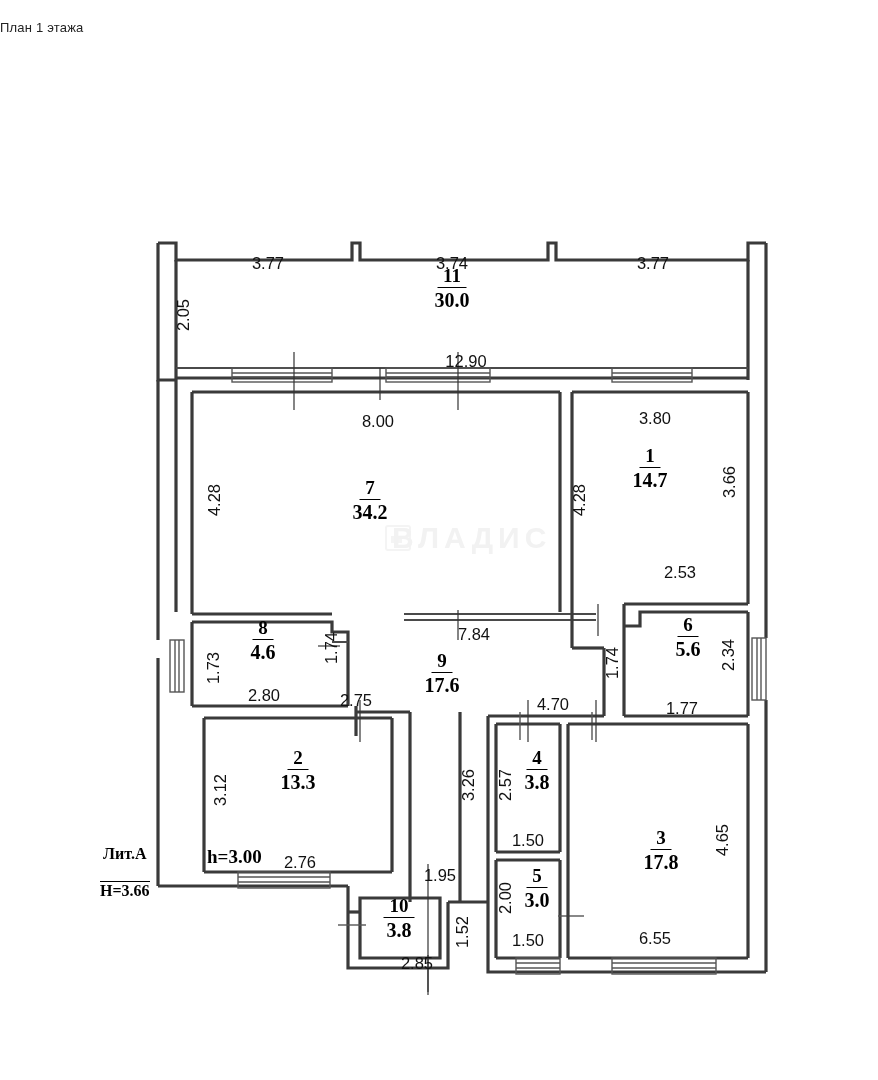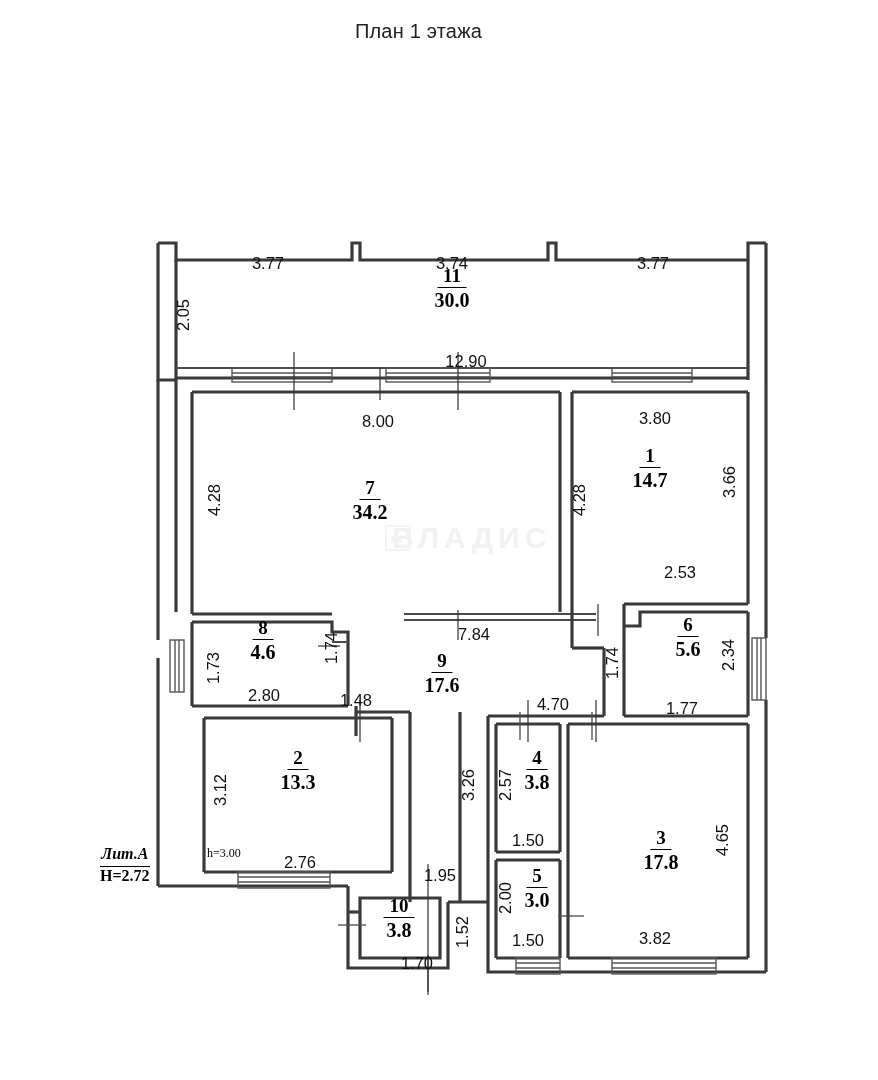--- a/index.html
+++ b/index.html
@@ -9,22 +9,22 @@
   body {
     width: 878px; height: 1080px;
     position: relative;
     overflow: hidden;
     font-family: "Liberation Sans", sans-serif;
     color: #1a1a1a;
   }
   #plan-title {
     position: absolute;
     top: 20px; left: 0; width: 837px;
-    text-align: center;
-    font-size: 20px;
+    text-align: left;
+    font-size: 13px;
     font-family: "Liberation Sans", sans-serif;
     color: #222;
     letter-spacing: 0.2px;
   }
   #plan-canvas {
     position: absolute;
     top: 0; left: 0;
     width: 878px; height: 1080px;
   }
   .lit-block {
@@ -32,30 +32,29 @@
     left: 100px; top: 846px;
     font-family: "Liberation Serif", serif;
     font-weight: bold;
     font-size: 16px;
     color: #000;
     text-align: center;
     line-height: 1.05;
   }
   .lit-block .lit-top {
     border-bottom: 1.6px solid #000;
-    padding-bottom: 3px;
-    font-style: italic;
+    padding-bottom: 18px;
   }
   .lit-block .lit-bot { padding-top: 1px; }
   .h-label {
     position: absolute;
     left: 207px; top: 846px;
     font-family: "Liberation Serif", serif;
-    font-weight: normal;
-    font-size: 12px;
+    font-weight: bold;
+    font-size: 19px;
     color: #000;
   }
   .watermark {
     position: absolute;
     left: 392px; top: 521px;
     font-family: "Liberation Sans", sans-serif;
     font-size: 30px;
     font-weight: bold;
     letter-spacing: 5px;
     color: #f2f2f2;
@@ -284,38 +283,38 @@
     <div style="position: absolute; white-space: nowrap; color: rgb(17, 17, 17); font-family: &quot;Liberation Sans&quot;, sans-serif; font-size: 16.5px; left: 214px; top: 500px; transform: translate(-50%, -50%) rotate(-90deg);">4.28</div>
     <div style="position: absolute; white-space: nowrap; color: rgb(17, 17, 17); font-family: &quot;Liberation Sans&quot;, sans-serif; font-size: 16.5px; left: 579px; top: 500px; transform: translate(-50%, -50%) rotate(-90deg);">4.28</div>
     <div style="position: absolute; white-space: nowrap; color: rgb(17, 17, 17); font-family: &quot;Liberation Sans&quot;, sans-serif; font-size: 16.5px; left: 729px; top: 482px; transform: translate(-50%, -50%) rotate(-90deg);">3.66</div>
     <div style="position: absolute; white-space: nowrap; color: rgb(17, 17, 17); font-family: &quot;Liberation Sans&quot;, sans-serif; font-size: 16.5px; left: 680px; top: 572px; transform: translate(-50%, -50%) rotate(0deg);">2.53</div>
     <div style="position: absolute; white-space: nowrap; color: rgb(17, 17, 17); font-family: &quot;Liberation Sans&quot;, sans-serif; font-size: 16.5px; left: 474px; top: 634px; transform: translate(-50%, -50%) rotate(0deg);">7.84</div>
     <div style="position: absolute; white-space: nowrap; color: rgb(17, 17, 17); font-family: &quot;Liberation Sans&quot;, sans-serif; font-size: 16.5px; left: 213px; top: 668px; transform: translate(-50%, -50%) rotate(-90deg);">1.73</div>
     <div style="position: absolute; white-space: nowrap; color: rgb(17, 17, 17); font-family: &quot;Liberation Sans&quot;, sans-serif; font-size: 16.5px; left: 331px; top: 648px; transform: translate(-50%, -50%) rotate(-90deg);">1.74</div>
     <div style="position: absolute; white-space: nowrap; color: rgb(17, 17, 17); font-family: &quot;Liberation Sans&quot;, sans-serif; font-size: 16.5px; left: 612px; top: 663px; transform: translate(-50%, -50%) rotate(-90deg);">1.74</div>
     <div style="position: absolute; white-space: nowrap; color: rgb(17, 17, 17); font-family: &quot;Liberation Sans&quot;, sans-serif; font-size: 16.5px; left: 728px; top: 655px; transform: translate(-50%, -50%) rotate(-90deg);">2.34</div>
     <div style="position: absolute; white-space: nowrap; color: rgb(17, 17, 17); font-family: &quot;Liberation Sans&quot;, sans-serif; font-size: 16.5px; left: 264px; top: 695px; transform: translate(-50%, -50%) rotate(0deg);">2.80</div>
-    <div style="position: absolute; white-space: nowrap; color: rgb(17, 17, 17); font-family: &quot;Liberation Sans&quot;, sans-serif; font-size: 16.5px; left: 356px; top: 700px; transform: translate(-50%, -50%) rotate(0deg);">1.48</div>
+    <div style="position: absolute; white-space: nowrap; color: rgb(17, 17, 17); font-family: &quot;Liberation Sans&quot;, sans-serif; font-size: 16.5px; left: 356px; top: 700px; transform: translate(-50%, -50%) rotate(0deg);">2.75</div>
     <div style="position: absolute; white-space: nowrap; color: rgb(17, 17, 17); font-family: &quot;Liberation Sans&quot;, sans-serif; font-size: 16.5px; left: 682px; top: 708px; transform: translate(-50%, -50%) rotate(0deg);">1.77</div>
     <div style="position: absolute; white-space: nowrap; color: rgb(17, 17, 17); font-family: &quot;Liberation Sans&quot;, sans-serif; font-size: 16.5px; left: 553px; top: 704px; transform: translate(-50%, -50%) rotate(0deg);">4.70</div>
     <div style="position: absolute; white-space: nowrap; color: rgb(17, 17, 17); font-family: &quot;Liberation Sans&quot;, sans-serif; font-size: 16.5px; left: 220px; top: 790px; transform: translate(-50%, -50%) rotate(-90deg);">3.12</div>
     <div style="position: absolute; white-space: nowrap; color: rgb(17, 17, 17); font-family: &quot;Liberation Sans&quot;, sans-serif; font-size: 16.5px; left: 468px; top: 785px; transform: translate(-50%, -50%) rotate(-90deg);">3.26</div>
     <div style="position: absolute; white-space: nowrap; color: rgb(17, 17, 17); font-family: &quot;Liberation Sans&quot;, sans-serif; font-size: 16.5px; left: 505px; top: 785px; transform: translate(-50%, -50%) rotate(-90deg);">2.57</div>
     <div style="position: absolute; white-space: nowrap; color: rgb(17, 17, 17); font-family: &quot;Liberation Sans&quot;, sans-serif; font-size: 16.5px; left: 300px; top: 862px; transform: translate(-50%, -50%) rotate(0deg);">2.76</div>
     <div style="position: absolute; white-space: nowrap; color: rgb(17, 17, 17); font-family: &quot;Liberation Sans&quot;, sans-serif; font-size: 16.5px; left: 528px; top: 840px; transform: translate(-50%, -50%) rotate(0deg);">1.50</div>
     <div style="position: absolute; white-space: nowrap; color: rgb(17, 17, 17); font-family: &quot;Liberation Sans&quot;, sans-serif; font-size: 16.5px; left: 722px; top: 840px; transform: translate(-50%, -50%) rotate(-90deg);">4.65</div>
     <div style="position: absolute; white-space: nowrap; color: rgb(17, 17, 17); font-family: &quot;Liberation Sans&quot;, sans-serif; font-size: 16.5px; left: 440px; top: 875px; transform: translate(-50%, -50%) rotate(0deg);">1.95</div>
     <div style="position: absolute; white-space: nowrap; color: rgb(17, 17, 17); font-family: &quot;Liberation Sans&quot;, sans-serif; font-size: 16.5px; left: 505px; top: 898px; transform: translate(-50%, -50%) rotate(-90deg);">2.00</div>
     <div style="position: absolute; white-space: nowrap; color: rgb(17, 17, 17); font-family: &quot;Liberation Sans&quot;, sans-serif; font-size: 16.5px; left: 462px; top: 932px; transform: translate(-50%, -50%) rotate(-90deg);">1.52</div>
     <div style="position: absolute; white-space: nowrap; color: rgb(17, 17, 17); font-family: &quot;Liberation Sans&quot;, sans-serif; font-size: 16.5px; left: 528px; top: 940px; transform: translate(-50%, -50%) rotate(0deg);">1.50</div>
-    <div style="position: absolute; white-space: nowrap; color: rgb(17, 17, 17); font-family: &quot;Liberation Sans&quot;, sans-serif; font-size: 16.5px; left: 655px; top: 938px; transform: translate(-50%, -50%) rotate(0deg);">3.82</div>
-    <div style="position: absolute; white-space: nowrap; color: rgb(17, 17, 17); font-family: &quot;Liberation Sans&quot;, sans-serif; font-size: 16.5px; left: 417px; top: 963px; transform: translate(-50%, -50%) rotate(0deg);">1.70</div>
+    <div style="position: absolute; white-space: nowrap; color: rgb(17, 17, 17); font-family: &quot;Liberation Sans&quot;, sans-serif; font-size: 16.5px; left: 655px; top: 938px; transform: translate(-50%, -50%) rotate(0deg);">6.55</div>
+    <div style="position: absolute; white-space: nowrap; color: rgb(17, 17, 17); font-family: &quot;Liberation Sans&quot;, sans-serif; font-size: 16.5px; left: 417px; top: 963px; transform: translate(-50%, -50%) rotate(0deg);">2.85</div>
   </div>
 
 <div class="lit-block">
   <div class="lit-top">Лит.А</div>
-  <div class="lit-bot">H=2.72</div>
+  <div class="lit-bot">H=3.66</div>
 </div>
 
 <div class="h-label">h=3.00</div>
 
 <div class="watermark-mark"></div>
 <div class="watermark">ВЛАДИС</div>
 
 </body></html>

